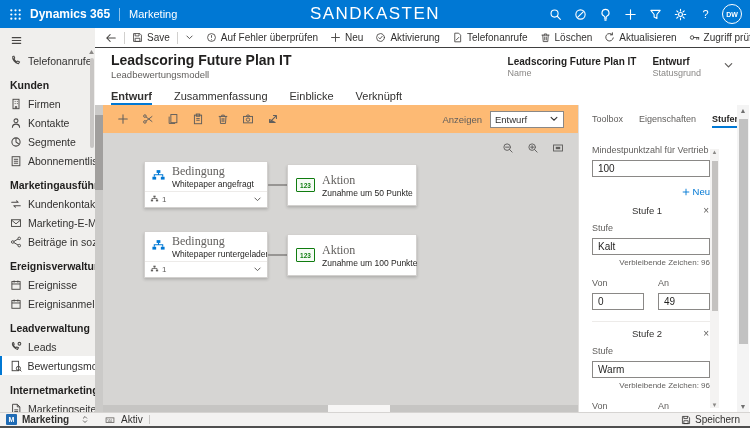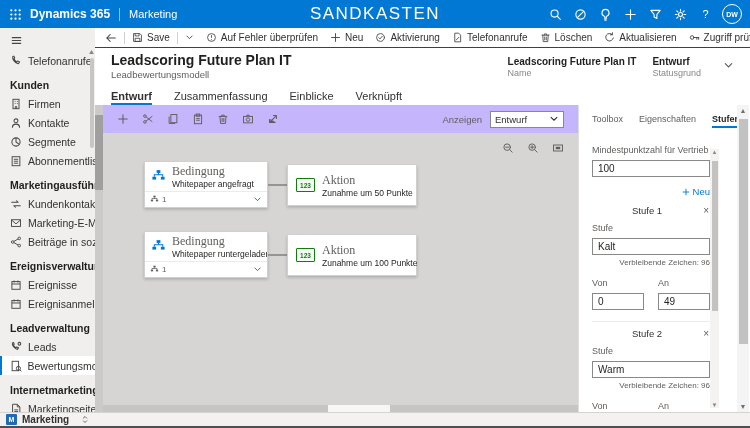--- a/index.html
+++ b/index.html
@@ -59,21 +59,21 @@
   .tabsbar{height:19px;display:flex;gap:22px;padding:0 16px;border-bottom:1px solid #e1dfdd;box-sizing:border-box;font-size:11px;}
   .tab{position:relative;display:flex;align-items:center;cursor:pointer;color:#323130;}
   .tab.active{font-weight:bold;}
   .tab.active::after{content:"";position:absolute;left:0;right:0;bottom:0;height:2.5px;background:#0078d4;}
 
   .content{position:absolute;left:0;right:0;top:77px;bottom:0;}
   .left-scroll{position:absolute;left:0;top:0;bottom:0;width:8px;background:#cbcac8;}
   .left-thumb{position:absolute;top:10px;left:0;width:8px;height:75px;background:#a19f9d;}
 
   .designer{position:absolute;left:8px;top:0;width:475px;bottom:0;display:flex;flex-direction:column;}
-  .dtoolbar{height:28px;background:#c4b5fd;display:flex;align-items:center;gap:13px;padding:0 14px;border-bottom:1px solid #d6d4d2;flex:0 0 auto;}
+  .dtoolbar{height:28px;background:#fdba74;display:flex;align-items:center;gap:13px;padding:0 14px;border-bottom:1px solid #d6d4d2;flex:0 0 auto;}
   .dt-ic{color:#5f5e5c;cursor:pointer;}
   .dt-right{margin-left:auto;display:flex;align-items:center;gap:8px;}
   .anz-label{font-size:9.5px;color:#605e5c;}
   .view-select{width:74px;height:17px;border:1px solid #8a8886;display:flex;align-items:center;justify-content:space-between;padding:0 4px;font-size:9.5px;box-sizing:border-box;cursor:pointer;background:#fff;color:#323130;}
 
   .canvas{flex:1;background:#d6d5d3;position:relative;overflow:hidden;}
   .zoomctl{position:absolute;top:8px;right:14px;display:flex;gap:13px;color:#5f5e5c;}
   .zoomctl span{cursor:pointer;}
 
   .tile{position:absolute;background:#fff;border:1px solid #d2d0ce;box-shadow:0 1.5px 3px rgba(0,0,0,.2);box-sizing:border-box;cursor:pointer;}
@@ -683,15 +683,33 @@
   <div class="bottombar">
     <div class="area">
       <span class="m-tile">M</span>
       <span class="area-label">Marketing</span>
       <span class="updown">
           <svg width="8" height="11" viewBox="0 0 12 14" fill="none" stroke="currentColor" stroke-width="1.4" stroke-linecap="round" stroke-linejoin="round">
             <path d="M3.5 5L6 2.5 8.5 5M3.5 9L6 11.5 8.5 9"></path>
           </svg>
         </span>
     </div>
+    <div class="statusbar">
+      <span class="st-ic">
+          <svg width="10" height="10" viewBox="0 0 14 14" fill="none" stroke="currentColor" stroke-width="1.1">
+            <rect x="1.5" y="4" width="11" height="6.5"></rect>
+            <path d="M3.5 6.2h1M5.8 6.2h1M8.1 6.2h1M4 8.5h6"></path>
+          </svg>
+        </span>
+      <span>Aktiv</span>
+      <span class="st-sep"></span>
+      <span class="save-status">
+        <svg width="10" height="10" viewBox="0 0 14 14" fill="none" stroke="currentColor" stroke-width="1.1" stroke-linejoin="round">
+            <path d="M2 2h8l2 2v8H2z"></path>
+            <path d="M4 2v3h5V2"></path>
+            <rect x="4" y="8" width="6" height="4"></rect>
+          </svg>
+        <span>Speichern</span>
+      </span>
+    </div>
   </div>
 
 </div>
 
 </body></html>

